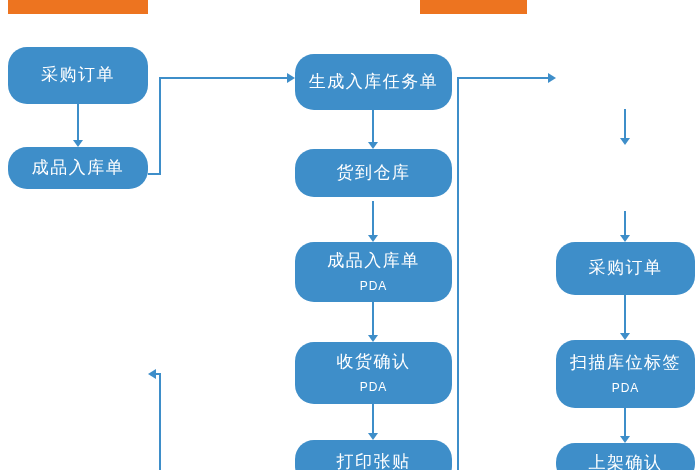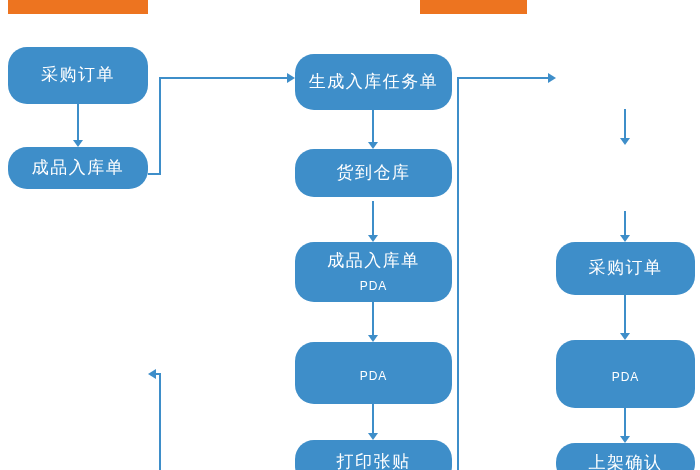--- a/index.html
+++ b/index.html
@@ -47,30 +47,32 @@
     <span class="lbl">生成入库任务单</span>
   </div>
   <div class="node" style="left:295px;top:149px;width:157px;height:48px">
     <span class="lbl">货到仓库</span>
   </div>
   <div class="node" style="left:295px;top:242px;width:157px;height:60px">
     <span class="lbl">成品入库单</span>
     <span class="sub">PDA</span>
   </div>
   <div class="node" style="left:295px;top:342px;width:157px;height:62px">
+    <span class="lbl">收货确认</span>
     <span class="sub">PDA</span>
   </div>
   <div class="node" style="left:295px;top:440px;width:157px;height:45px">
     <span class="lbl">打印张贴</span>
   </div>
 
   <div class="node" style="left:556px;top:242px;width:139px;height:53px">
     <span class="lbl">采购订单</span>
   </div>
   <div class="node" style="left:556px;top:340px;width:139px;height:68px">
+    <span class="lbl">扫描库位标签</span>
     <span class="sub">PDA</span>
   </div>
   <div class="node" style="left:556px;top:443px;width:139px;height:40px">
     <span class="lbl">上架确认</span>
   </div>
 
   <div class="line" style="left:77px;top:104px;width:2px;height:36px"></div>
   <div class="ah down" style="left:73px;top:140px"></div>
 
   <div class="line" style="left:372px;top:109px;width:2px;height:33px"></div>

